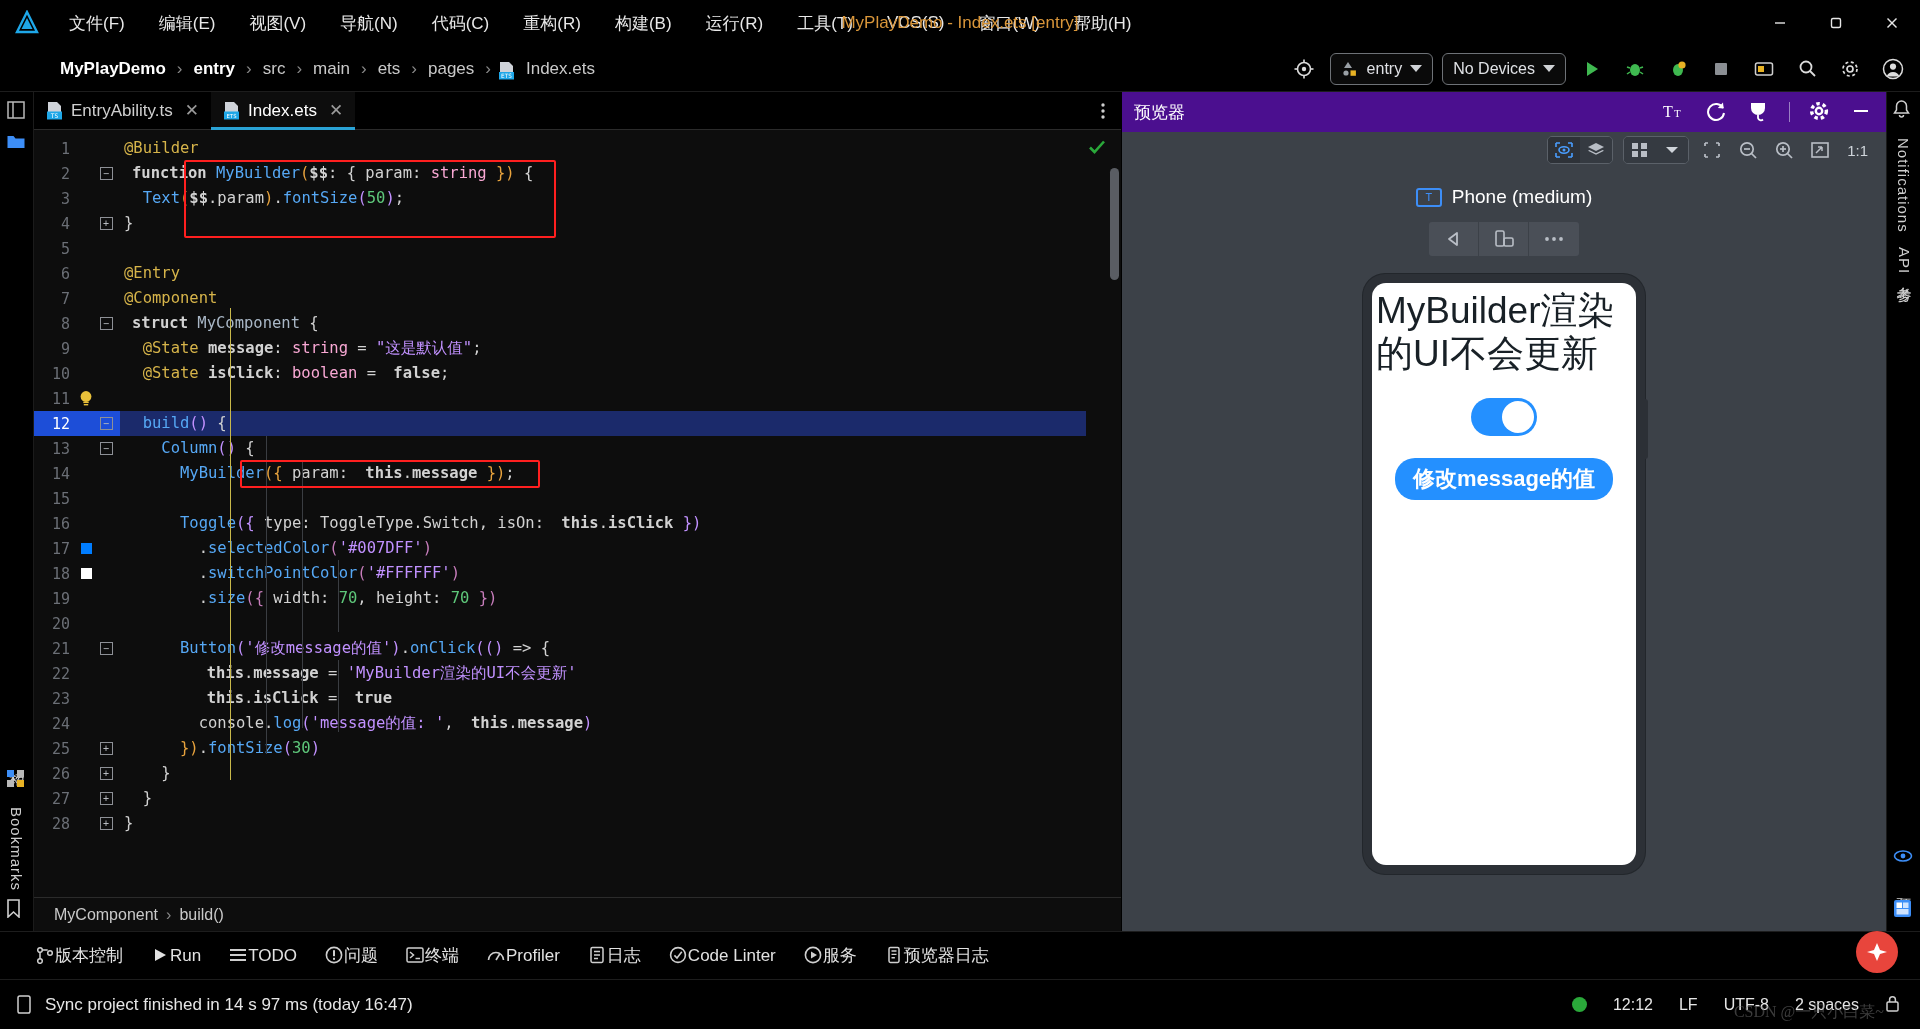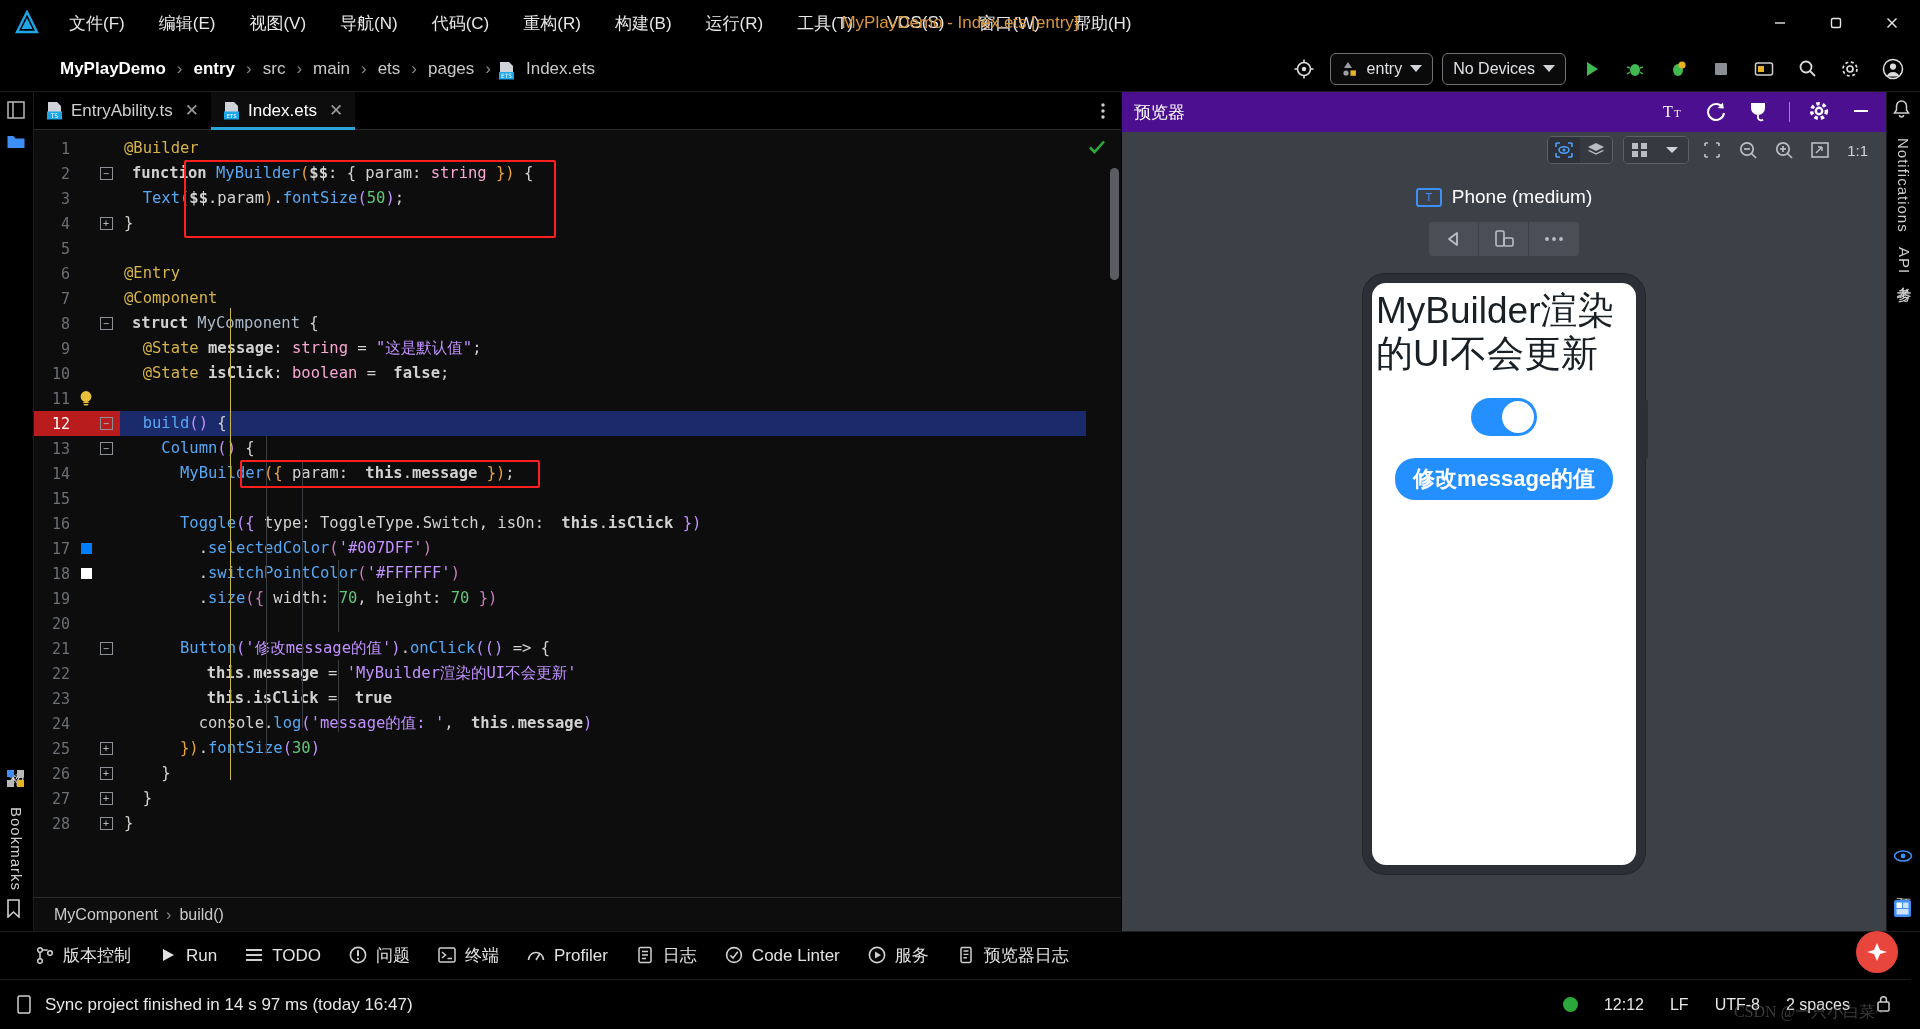--- a/index.html
+++ b/index.html
@@ -109,21 +109,21 @@
     position: relative;
   }
   .gline {
     height: 25px; display: flex; align-items: center; position: relative;
   }
   .gnum {
     width: 42px; text-align: right; color: #6b6f76; font-size: 15px;
     font-family: "DejaVu Sans Mono", monospace; padding-right: 6px;
   }
   .gline.cur .gnum { color: #ffffff; }
-  .gline.cur { background: #b91c1c; }
+  .gline.cur { background: #1d4ed8; }
   .gmark { width: 20px; display: flex; align-items: center; justify-content: center; }
   .sq { width: 11px; height: 11px; display: inline-block; }
   .fold {
     width: 13px; height: 13px; border: 1px solid #8d9096; color: #b7bac0;
     font-size: 10px; line-height: 11px; text-align: center;
     font-family: "DejaVu Sans Mono", monospace;
   }
   .bulb { width: 14px; height: 18px; }
 
   .code-area {
@@ -266,27 +266,27 @@
     border-left: 1px solid #1b1b1b;
   }
 
   
   .toolwin {
     position: absolute; left: 0; right: 0; bottom: 50px; height: 48px;
     background: #000; display: flex; align-items: center; padding-left: 24px;
     gap: 4px; border-top: 1px solid #1d1d1d;
   }
   .tw {
-    display: flex; align-items: center; gap: 8px; color: #e2e2e2;
+    display: flex; align-items: center; color: #e2e2e2;
     font-size: 17px; padding: 5px 12px; border-radius: 4px;
   }
   .tw-ico { width: 19px; height: 19px; color: #cfcfcf; flex: 0 0 auto; }
 
   .statusbar {
-    position: absolute; left: 0; right: 9px; bottom: 0; height: 50px;
+    position: absolute; left: 0; right: 0; bottom: 0; height: 50px;
     background: #000; display: flex; align-items: center; padding: 0 16px;
     border-top: 1px solid #1d1d1d;
   }
   .st-left { display: flex; align-items: center; gap: 10px; flex: 1 1 auto; }
   .st-msg { color: #e6e6e6; font-size: 17px; }
   .st-right { display: flex; align-items: center; gap: 26px; }
   .st-item { color: #e6e6e6; font-size: 16px; }
   .dot-green { width: 15px; height: 15px; border-radius: 50%; background: #2aa83a; }
   .watermark {
     position: absolute; right: 36px; bottom: 6px; color: #6e6e6e;

